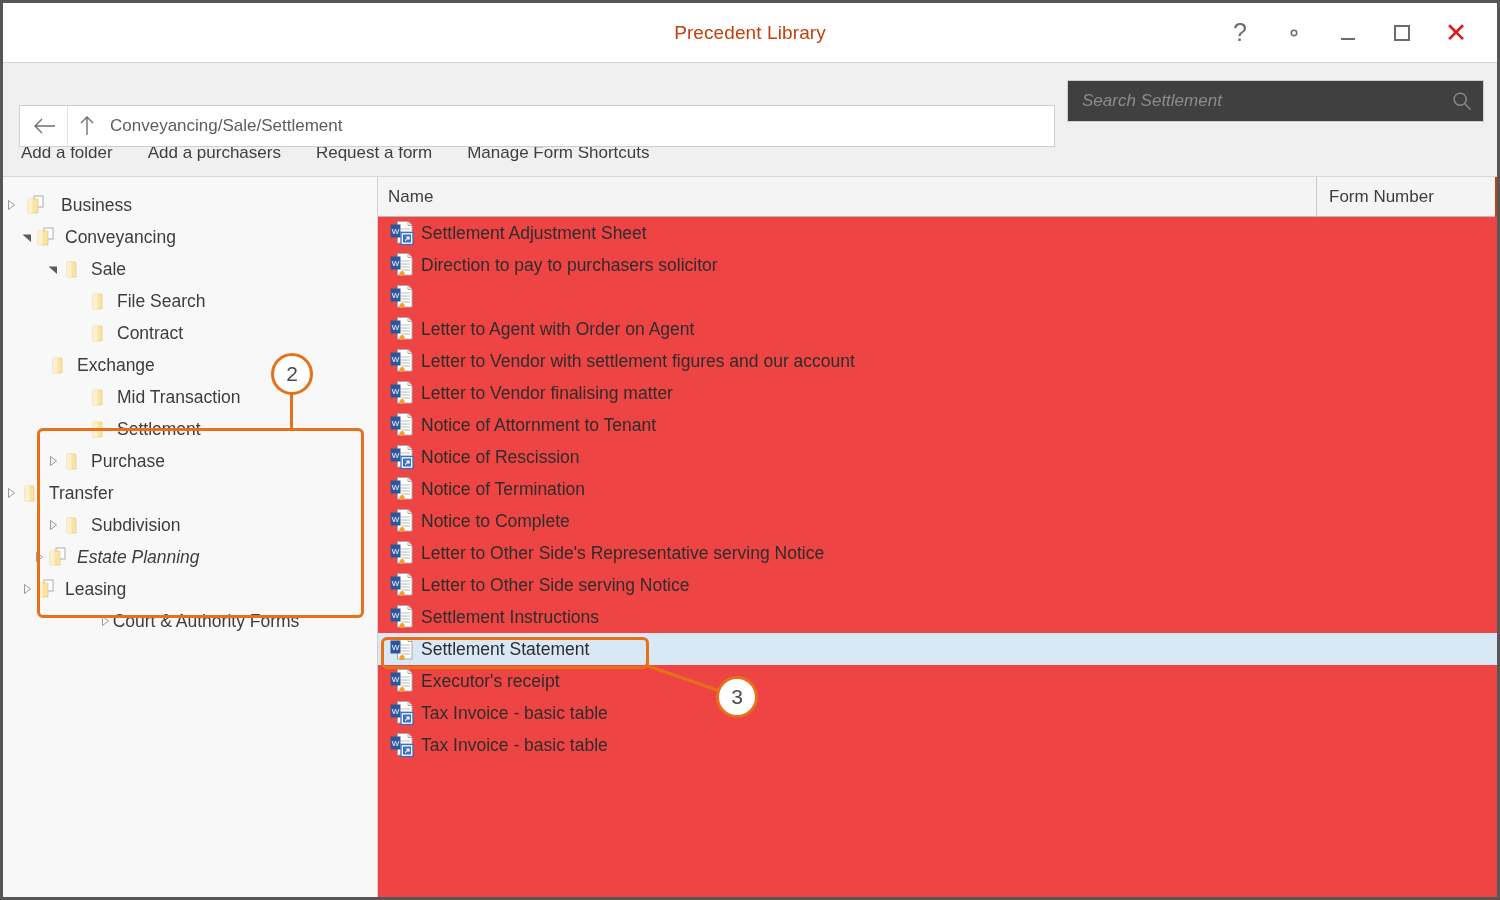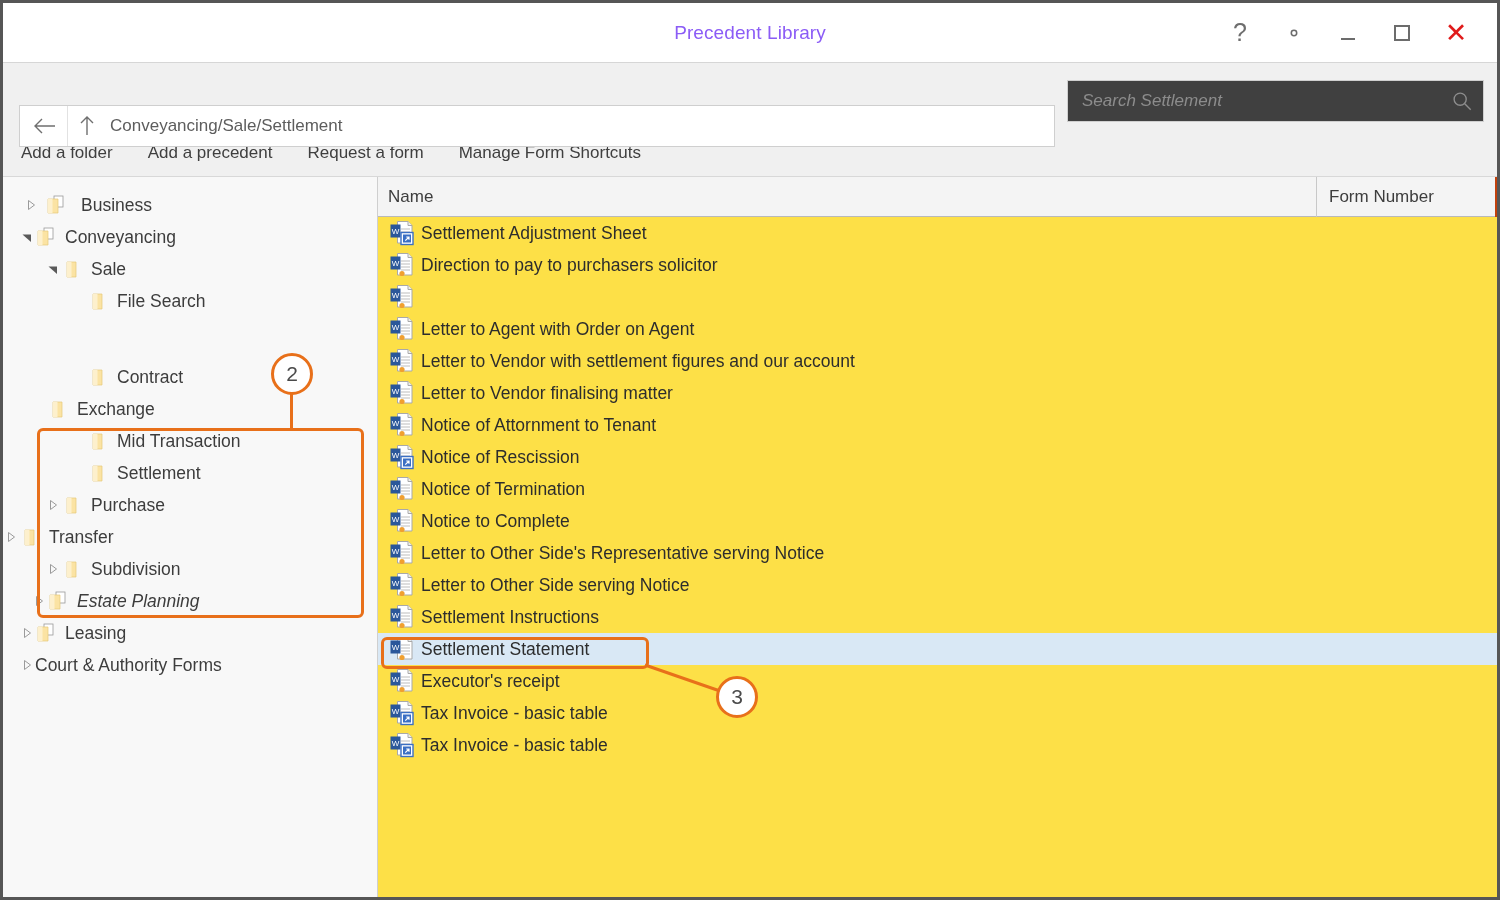--- a/index.html
+++ b/index.html
@@ -24,21 +24,21 @@
     height: 60px;
     background: #ffffff;
     border-bottom: 1px solid #d6d6d6;
     box-sizing: border-box;
   }
   .title-text {
     position: absolute;
     left: 0; right: 0; top: 19px;
     text-align: center;
     font-size: 19px;
-    color: #8b5cf6;
+    color: #c2410c;
     letter-spacing: .1px;
   }
   .winbtns {
     position: absolute;
     right: 14px; top: 0;
     height: 59px;
     display: flex;
     align-items: center;
     gap: 0px;
   }
@@ -143,21 +143,21 @@
     width: 375px;
     background: #f8f8f8;
     border-right: 1px solid #cfcfcf;
     box-sizing: border-box;
     padding-top: 12px;
     overflow: hidden;
   }
   .content {
     position: relative;
     flex: 1;
-    background: #fde047;
+    background: #ef4444;
     overflow: hidden;
   }
 
   
   .tnode {
     position: relative;
     height: 32px;
     display: flex;
     align-items: center;
     font-size: 17.5px;
@@ -295,30 +295,30 @@
         <svg width="22" height="22" viewBox="0 0 24 24" aria-hidden="true">
           <circle cx="10" cy="10" r="6.6" fill="none" stroke="#8d8d8d" stroke-width="1.5"></circle>
           <path d="M15 15 L21.5 21.5" stroke="#8d8d8d" stroke-width="1.5" fill="none"></path>
         </svg>
       </div>
     </div>
   </div>
 
   <div class="toolbar" id="toolbar">
       <div class="tbitem">Add a folder</div>
-      <div class="tbitem">Add a precedent</div>
+      <div class="tbitem">Add a purchasers</div>
       <div class="tbitem">Request a form</div>
       <div class="tbitem">Manage Form Shortcuts</div>
     </div>
 
   <div class="body">
 
     <div class="sidebar">
       <div id="tree">
-          <div class="tnode" style="padding-left: 20px; gap: 6px;">
+          <div class="tnode" style="padding-left: 0; gap: 6px;">
             <div class="chev">
               <svg width="12" height="12" viewBox="0 0 12 12">
                 <path d="M3.5 1.5 L9.5 6 L3.5 10.5 Z" fill="none" stroke="#9a9a9a" stroke-width="1"></path>
               </svg>
             </div>
             <div class="ico">
               <svg width="22" height="20" viewBox="0 0 22 20">
                 <rect x="9" y="1" width="9" height="11" fill="#ffffff" stroke="#9a9a9a" stroke-width="0.8"></rect>
                 <path d="M3 4 H13 V18 H3 Z" fill="#fbe3a3" stroke="#e6c878" stroke-width="0.7"></path>
                 <path d="M3 4 H7.5 V18 H3 Z" fill="#fdf0cd"></path>
@@ -358,21 +358,21 @@
           <div class="tnode" style="padding-left: 68px;">
             <div class="chev"></div>
             <div class="ico">
               <svg width="20" height="19" viewBox="0 0 20 19">
                 <path d="M5 2 H14 V17 H5 Z" fill="#fbe3a3" stroke="#e6c878" stroke-width="0.7"></path>
                 <path d="M5 2 H9.5 V17 H5 Z" fill="#fdf0cd"></path>
               </svg>
             </div>
             <div class="lbl">File Search</div>
           </div>
-          <div class="tnode" style="padding-left: 68px; margin-top: 44px;">
+          <div class="tnode" style="padding-left: 68px;">
             <div class="chev"></div>
             <div class="ico">
               <svg width="20" height="19" viewBox="0 0 20 19">
                 <path d="M5 2 H14 V17 H5 Z" fill="#fbe3a3" stroke="#e6c878" stroke-width="0.7"></path>
                 <path d="M5 2 H9.5 V17 H5 Z" fill="#fdf0cd"></path>
               </svg>
             </div>
             <div class="lbl">Contract</div>
           </div>
           <div class="tnode" style="padding-left: 28px;">
@@ -471,21 +471,21 @@
             </div>
             <div class="ico">
               <svg width="22" height="20" viewBox="0 0 22 20">
                 <rect x="9" y="1" width="9" height="11" fill="#ffffff" stroke="#9a9a9a" stroke-width="0.8"></rect>
                 <path d="M3 4 H13 V18 H3 Z" fill="#fbe3a3" stroke="#e6c878" stroke-width="0.7"></path>
                 <path d="M3 4 H7.5 V18 H3 Z" fill="#fdf0cd"></path>
               </svg>
             </div>
             <div class="lbl">Leasing</div>
           </div>
-          <div class="tnode" style="padding-left: 16px;">
+          <div class="tnode" style="padding-left: 16px; justify-content: center;">
             <div class="chev">
               <svg width="12" height="12" viewBox="0 0 12 12">
                 <path d="M3.5 1.5 L9.5 6 L3.5 10.5 Z" fill="none" stroke="#9a9a9a" stroke-width="1"></path>
               </svg>
             </div>
             <div class="ico" style="width: 0px; flex: 0 0 0px; margin-right: 0px;"></div>
             <div class="lbl">Court &amp; Authority Forms</div>
           </div>
         </div>
 

